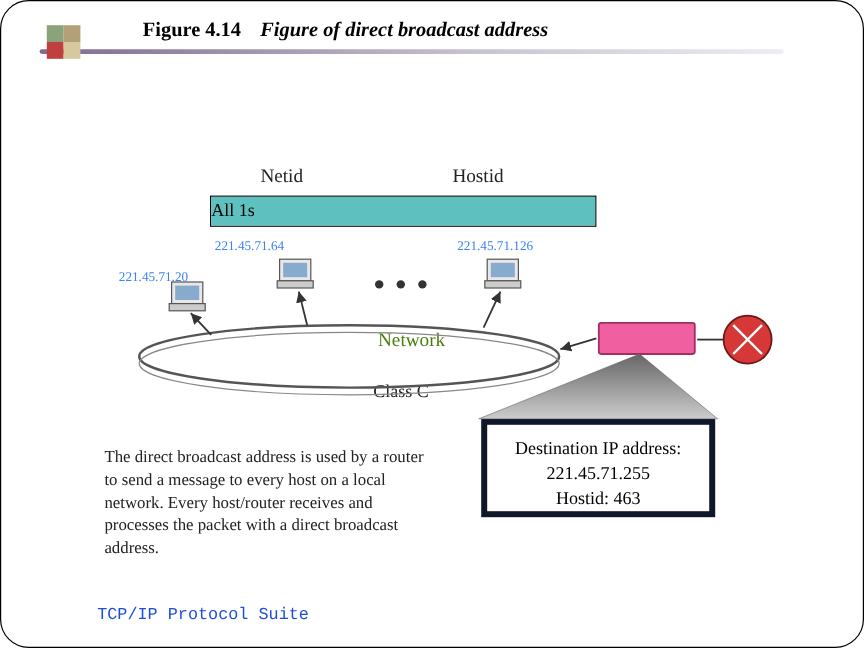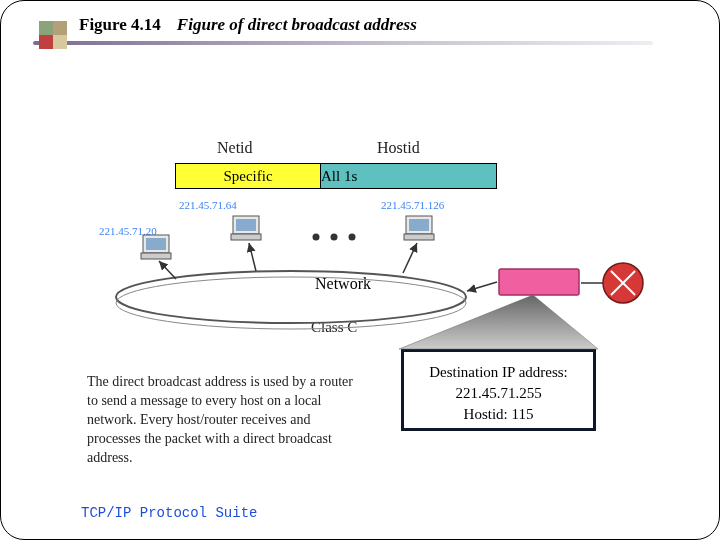--- a/index.html
+++ b/index.html
@@ -25,39 +25,39 @@
     top: 6px;
     width: 30px;
     height: 30px;
   }
   .logo .sq { position: absolute; width: 14px; height: 14px; }
   .logo .a { left: 0; top: 0; background: #8aa37b; }
   .logo .b { left: 14px; top: 0; background: #b4a078; }
   .logo .c { left: 0; top: 14px; background: #c04040; }
   .logo .d { left: 14px; top: 14px; background: #d8c8a0; }
   .title-row { margin-left: 40px; }
-  .fig-label { font-weight: bold; font-size: 17px; display: inline; }
+  .fig-label { font-weight: bold; font-size: 17px; display: inline; margin-left: 40px; }
   .fig-title { font-style: italic; font-weight: bold; font-size: 17px; margin-left: 12px; display: inline; }
   .underline {
     margin-top: 6px; margin-left: -6px; height: 4px;
     background: linear-gradient(to right, #7e6b8f 0%, #c9c4d2 60%, #ededf2 100%);
     width: 620px; border-radius: 2px;
   }
   .diagram { position: absolute; left: 0; top: 0; width: 720px; height: 452px; }
   .col-label { position: absolute; font-size: 16px; color: #222; }
   .field-row { position: absolute; left: 174px; top: 162px; width: 322px; height: 26px; border: 1px solid #000; display: flex; }
   .field-left { flex: 0 0 145px; background: #ffff35; border-right: 1px solid #000; text-align: center; line-height: 24px; font-size: 15px; }
   .field-right { flex: 1; background: #5fc0c0; text-align: left; line-height: 24px; font-size: 15px; }
   .ip-label { position: absolute; font-size: 11px; color: #3b82f6; }
-  .net-label { position: absolute; font-size: 16px; color: #000000; text-align: center; width: 120px; }
+  .net-label { position: absolute; font-size: 16px; color: #4d7c0f; text-align: center; width: 120px; }
   .class-label { position: absolute; font-size: 15px; color: #222; }
   .explain { position: absolute; left: 86px; top: 340px; width: 276px; font-size: 14px; line-height: 1.35; color: #222; margin-top: 32px; }
   .dest-box {
     position: absolute; left: 400px; top: 348px; width: 195px; height: 82px;
-    border: 3px solid #0f172a; background: #fff; text-align: center;
+    border: 5px solid #0f172a; background: #fff; text-align: center;
     font-size: 15px; padding-top: 10px; line-height: 1.4;
   }
   .footer { position: absolute; left: 80px; bottom: 18px; font-family: Liberation Mono, monospace; font-size: 14px; color: #1d4ed8; }
   svg.overlay { position: absolute; left: 0; top: 0; width: 720px; height: 540px; pointer-events: none; }
 </style>
 </head>
 <body>
 
 <div class="header">
   <div class="logo">
@@ -72,37 +72,36 @@
   </div>
   <div class="underline"></div>
 </div>
 
 <div class="diagram">
 
   <span class="col-label" style="left:216px;top:138px">Netid</span>
   <span class="col-label" style="left:376px;top:138px">Hostid</span>
 
   <div class="field-row">
-    <div class="field-left">Specific</div>
     <div class="field-right">All 1s</div>
   </div>
 
   <span class="ip-label" style="left:178px;top:198px">221.45.71.64</span>
   <span class="ip-label" style="left:98px;top:224px">221.45.71.20</span>
   <span class="ip-label" style="left:380px;top:198px">221.45.71.126</span>
 
   <div class="net-label" style="left:282px;top:274px">Network</div>
   <span class="class-label" style="left:310px;top:318px">Class C</span>
 
   <div class="explain">The direct broadcast address is used by a router to send a message to every host on a local network. Every host/router receives and processes the packet with a direct broadcast address.</div>
 
   <div class="dest-box">
     <div>Destination IP address:</div>
     <div>221.45.71.255</div>
-    <div>Hostid: 115</div>
+    <div>Hostid: 463</div>
   </div>
 
   <svg class="overlay" viewBox="0 0 720 540">
 
     <ellipse cx="290" cy="296" rx="175" ry="26" fill="none" stroke="#555" stroke-width="2"></ellipse>
     <ellipse cx="290" cy="302" rx="175" ry="26" fill="none" stroke="#888" stroke-width="1"></ellipse>
 
     <g>
       <rect x="142" y="234" width="26" height="18" fill="#e8e8e8" stroke="#555"></rect>
       <rect x="145" y="237" width="20" height="12" fill="#88aacc"></rect>

